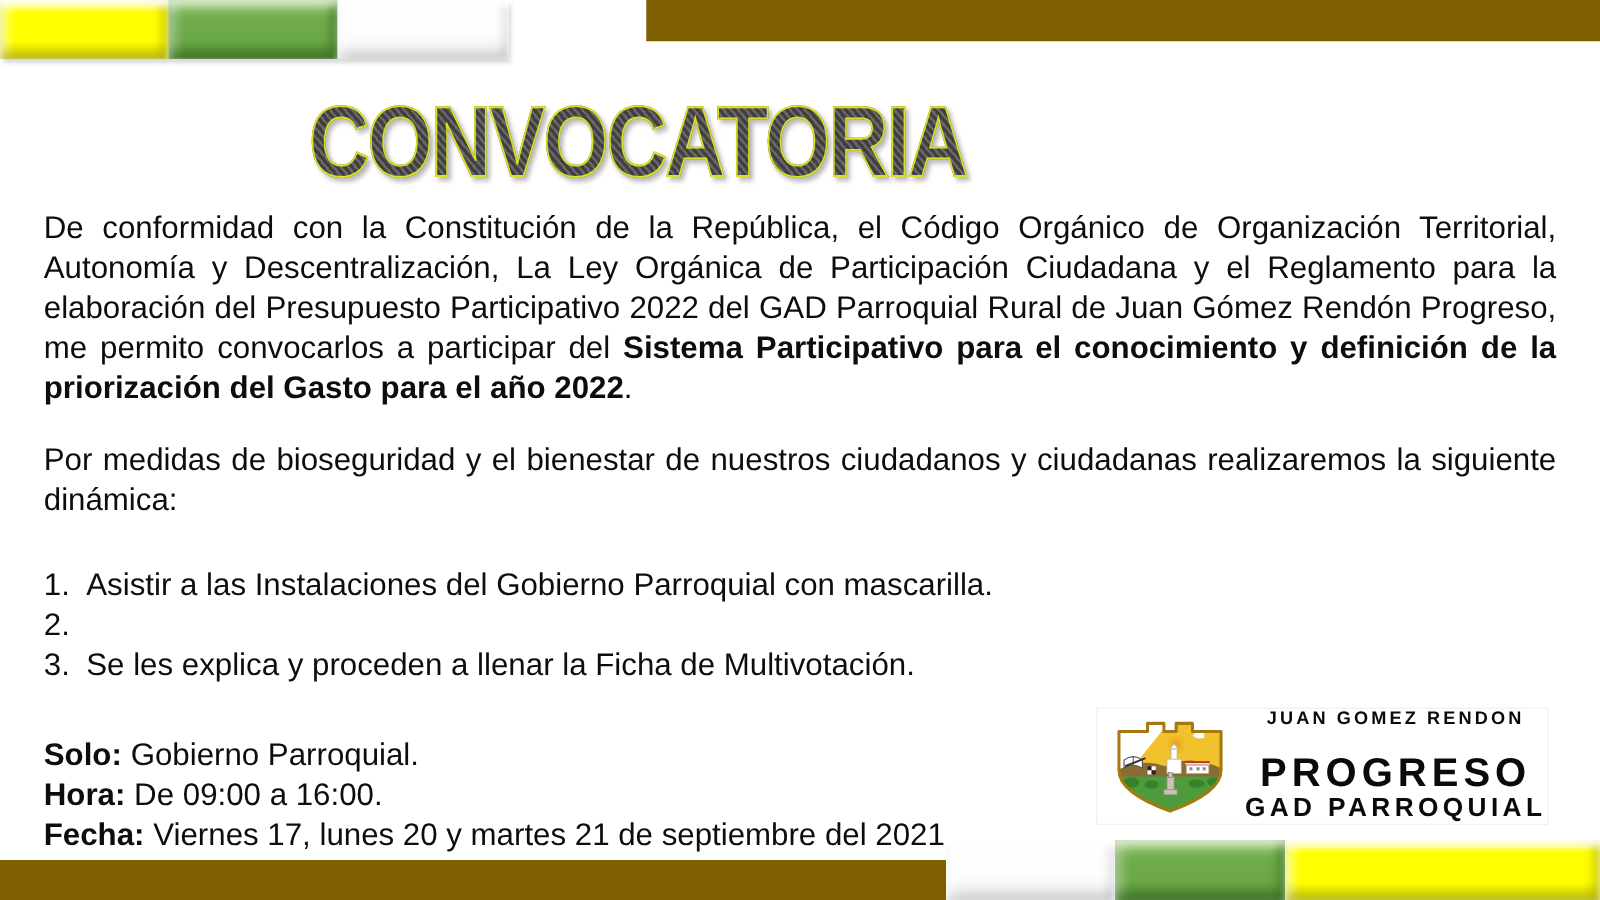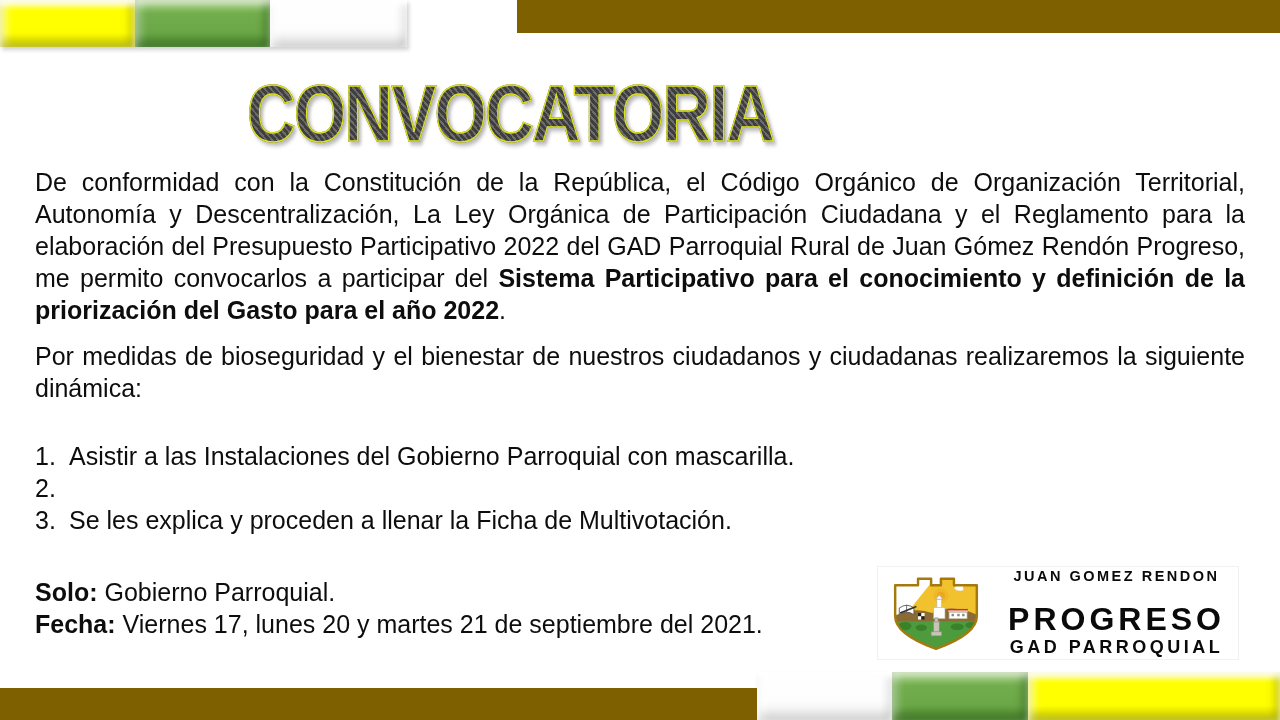--- a/index.html
+++ b/index.html
@@ -50,39 +50,39 @@
     -webkit-background-clip:text; background-clip:text;
     -webkit-text-fill-color:transparent;
     -webkit-text-stroke:1.5px #dce21e;
     filter:drop-shadow(3px 3px 2px rgba(125,125,125,.55));
   }
 
   
   .content { position:absolute; left:35px; top:166px; width:1210px;
              font-size:25px; line-height:32px; color:#0d0d0d; }
   .para { text-align:justify; }
-  .p1 { margin-bottom:14px; }
+  .p1 { margin-bottom:26px; }
   .p2 { margin-bottom:36px; }
   .bold { font-weight:700; }
 
   .num-list { list-style:none; margin-bottom:40px; }
   .num-list li { display:flex; }
   .num-list .num { width:34px; flex:0 0 34px; }
 
   .detail-row b { margin-right:7px; }
 
   
   .logo-box { position:absolute; left:877px; top:566px; width:362px; height:94px;
               display:flex; align-items:center; gap:10px; padding-left:9px;
               border:1px solid #f1f1f1; background:#fff; }
   .crest { flex:0 0 auto; }
   .logo-text { flex:1; display:flex; flex-direction:column; align-items:center; color:#0a0a0a; }
   .logo-l1 { font-size:14.5px; font-weight:700; letter-spacing:2.5px; white-space:nowrap; }
   .logo-l2 { font-size:32px;   font-weight:800; letter-spacing:4px;   line-height:1.05; white-space:nowrap;margin-top:19px; }
-  .logo-l3 { font-size:18px;   font-weight:700; letter-spacing:3.5px; white-space:nowrap;text-align:right; }
+  .logo-l3 { font-size:21px;   font-weight:700; letter-spacing:3.5px; white-space:nowrap;text-align:right; }
 </style>
 </head>
 <body>
 
 <div class="slide">
 
   <div class="block bevel-yellow tb-yellow"></div>
   <div class="block bevel-green tb-green"></div>
   <div class="block bevel-white tb-white"></div>
   <div class="block olive-bar tb-brown"></div>
@@ -106,20 +106,23 @@
       </li>
       <li>
         <span class="num">3.</span>
         <span>Se les explica y proceden a llenar la Ficha de Multivotación.</span>
       </li>
     </ol>
 
     <div class="details">
       <div class="detail-row">
         <b>Solo:</b><span>Gobierno Parroquial.</span>
+      </div>
+      <div class="detail-row">
+        <b>Hora:</b><span>De 09:00 a 16:00.</span>
       </div>
       <div class="detail-row">
         <b>Fecha:</b><span>Viernes 17, lunes 20 y martes 21 de septiembre del 2021.</span>
       </div>
     </div>
   </div>
 
   <div class="logo-box">
     <svg class="crest" width="98" height="82" viewBox="0 0 120 100" aria-hidden="true">
       <defs>

